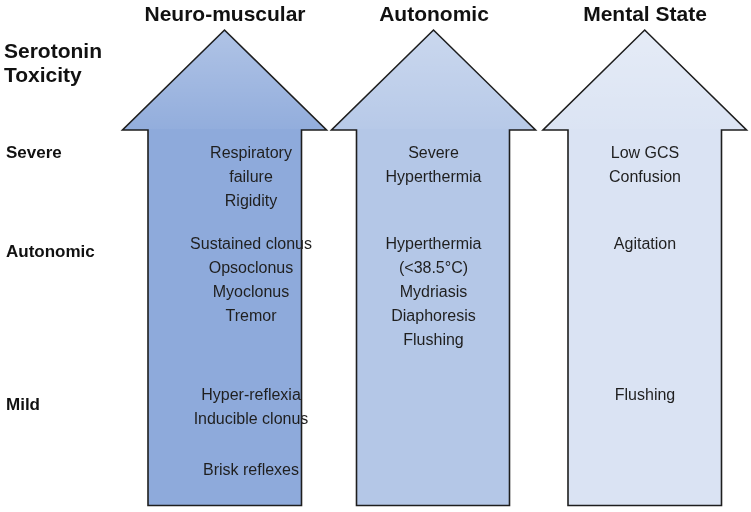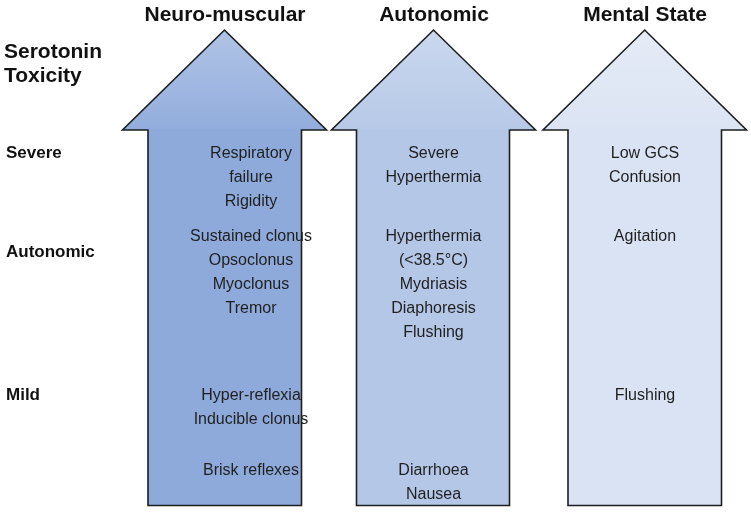--- a/index.html
+++ b/index.html
@@ -13,26 +13,26 @@
   .title{position:absolute;left:4px;top:39px;font-size:21px;font-weight:bold;
          color:#111111;line-height:24px;white-space:pre-line;}
   .rowlab{position:absolute;left:6px;font-size:17px;font-weight:bold;
           color:#111111;line-height:22px;white-space:pre-line;}
   .cell{position:absolute;text-align:center;font-size:16px;color:#1f1f1f;
         line-height:24px;white-space:pre-line;}
   .c1{left:148px;width:154px;margin-left:26px;}
   .c2{left:357px;width:153px;}
   .c3{left:568px;width:154px;}
   .r-severe{top:141px;}
-  .r-moderate{top:224px;}
+  .r-moderate{top:232px;}
   .r-mild{top:383px;}
   .r-common{top:458px;}
   .lab-severe{top:142px;}
   .lab-moderate{top:241px;}
-  .lab-mild{top:384px;}
+  .lab-mild{top:394px;}
   .lab-common{top:459px;}
   .h1{left:113px;}
   .h2{left:322px;}
   .h3{left:533px;}
 </style>
 </head>
 <body>
 
 <div class="canvas">
 
@@ -75,21 +75,19 @@
   <div class="cell c1 r-mild">Hyper-reflexia
 Inducible clonus</div>
 
   <div class="cell c2 r-severe">Severe
 Hyperthermia</div>
   <div class="cell c2 r-moderate">Hyperthermia
 (&lt;38.5°C)
 Mydriasis
 Diaphoresis
 Flushing</div>
-  <div class="cell c2 r-common">Diarrhoea
-Nausea</div>
 
   <div class="cell c3 r-severe">Low GCS
 Confusion</div>
   <div class="cell c3 r-moderate">Agitation</div>
   <div class="cell c3 r-mild">Flushing</div>
 
 </div>
 
 </body></html>

